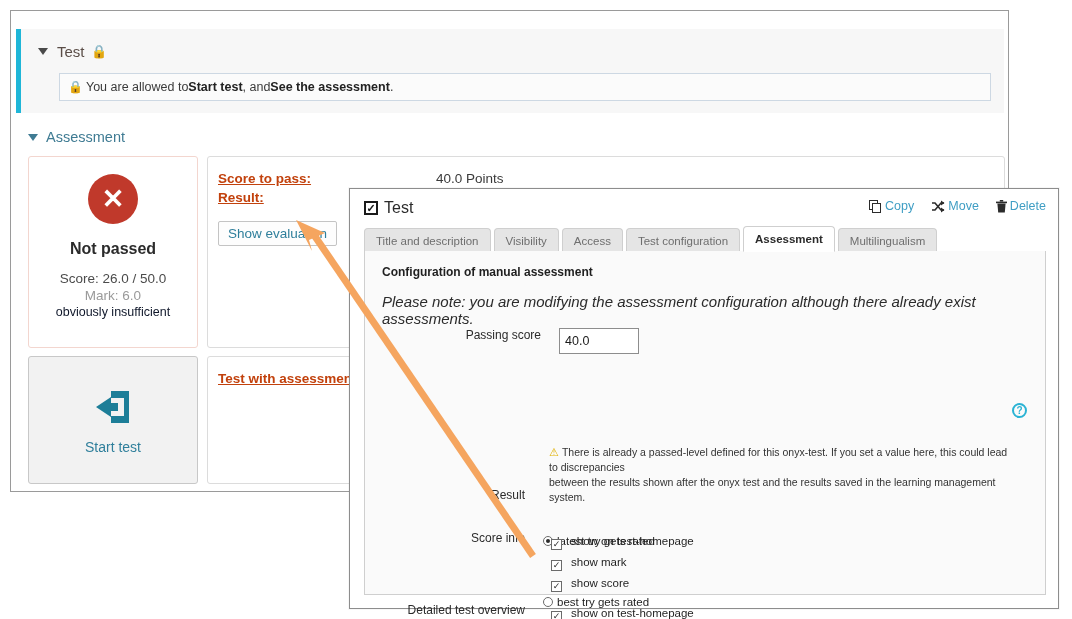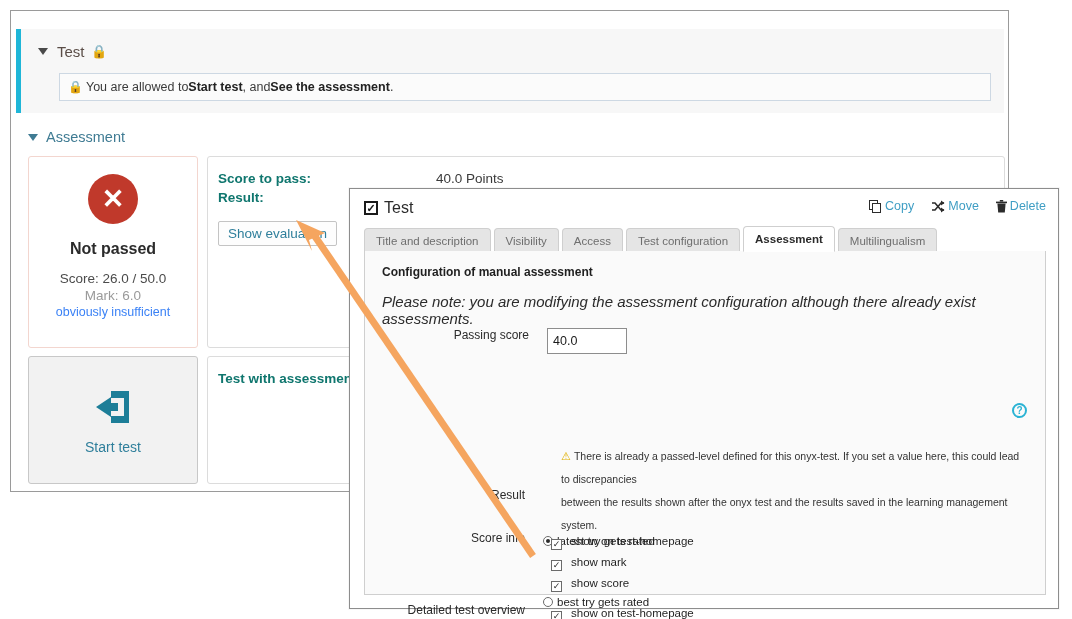--- a/index.html
+++ b/index.html
@@ -72,36 +72,36 @@
   }
   .x-circle {
     width: 50px; height:50px; border-radius:50%;
     background:#c0392b; color:#fff;
     display:flex; align-items:center; justify-content:center;
     font-size: 27px; font-weight:bold; line-height:1;
   }
   .fail-title { margin-top:16px; font-size:16px; font-weight:bold; color:#2b2b2b; }
   .fail-score { margin-top:13px; font-size:13.5px; color:#4b4b4b; }
   .fail-mark  { margin-top:2px; font-size:13.5px; color:#9a9a9a; }
-  .fail-note  { margin-top:2px; font-size:12.5px; color:#3b82f6; }
+  .fail-note  { margin-top:2px; font-size:12.5px; color:#0f172a; }
 
   .card-start {
     left: 17px; top: 345px; width: 170px; height: 128px;
     background:#f2f2f2; border:1px solid #c8c8c8;
     display:flex; flex-direction:column; align-items:center; justify-content:center;
   }
   .start-icon { color:#1d7e98; line-height:0; }
   .start-label { margin-top:10px; font-size:14px; color:#2f7f9b; }
 
   .card-info {
     left: 196px; top: 145px; width: 798px; height: 192px;
     padding: 12px 0 0 10px;
   }
   .info-row { display:flex; font-size:13.5px; line-height:19px; }
-  .info-lab { font-weight:bold; color:#0f766e; width: 218px; }
+  .info-lab { font-weight:bold; color:#c2410c; width: 218px; text-decoration: underline; }
   .info-val { color:#3a3a3a; }
   .btn-eval {
     margin-top: 14px; margin-left:0;
     display:inline-block; padding: 4px 9px;
     border: 1px solid #c4c4c4; border-radius: 2px;
     background:#fdfdfd; color:#2f7f9b; font-size:13.5px;
   }
   .card-info2 {
     left: 196px; top: 345px; width: 798px; height: 128px;
     padding: 12px 0 0 10px;
@@ -186,22 +186,22 @@
   }
   .help-icon {
     position:absolute; right: 18px; top: 152px;
     width: 15px; height:15px; border-radius:50%;
     border: 2px solid #2bb3d4; color:#2bb3d4;
     font-size: 10px; font-weight:bold;
     display:flex; align-items:center; justify-content:center;
     line-height:1;
   }
   .warn {
-    position:absolute; left: 196px; top: 194px; width: 468px;
-    font-size: 10.5px; color:#333; line-height: 23px;
+    position:absolute; left: 184px; top: 194px; width: 468px;
+    font-size: 10.5px; color:#333; line-height: 15px;
   }
   .warn .wi { color:#e0b000; font-size:11px; margin-right:3px; }
 
   .radio {
     display:inline-block; width: 10px; height:10px; border-radius:50%;
     border:1px solid #6b6b6b; background:#fff; vertical-align:-1px;
     position:relative; margin-right:4px;
   }
   .radio.on::after {
     content:""; position:absolute; left:2px; top:2px;
@@ -332,21 +332,21 @@
       <div class="tab">Access</div>
       <div class="tab">Test configuration</div>
       <div class="tab active">Assessment</div>
       <div class="tab">Multilingualism</div>
     </div>
 
     <div class="tab-panel">
       <div class="panel-h">Configuration of manual assessment</div>
       <div class="panel-note">Please note: you are modifying the assessment configuration although there already exist assessments.</div>
 
-      <div class="frow" style="left:4px; top:77px; width:100%;">
+      <div class="frow" style="left:16px; top:77px; width:100%;">
         <span class="flabel">Passing score</span>
         <span class="ffield">
           <input class="txt-input" type="text" value="40.0" style="">
         </span>
       </div>
       <div class="help-icon">?</div>
 
       <div class="warn">
         <span class="wi">⚠</span><span>There is already a passed-level defined for this onyx-test. If you set a value here, this could lead to discrepancies</span><br>
         <span>between the results shown after the onyx test and the results saved in the learning management system.</span>

